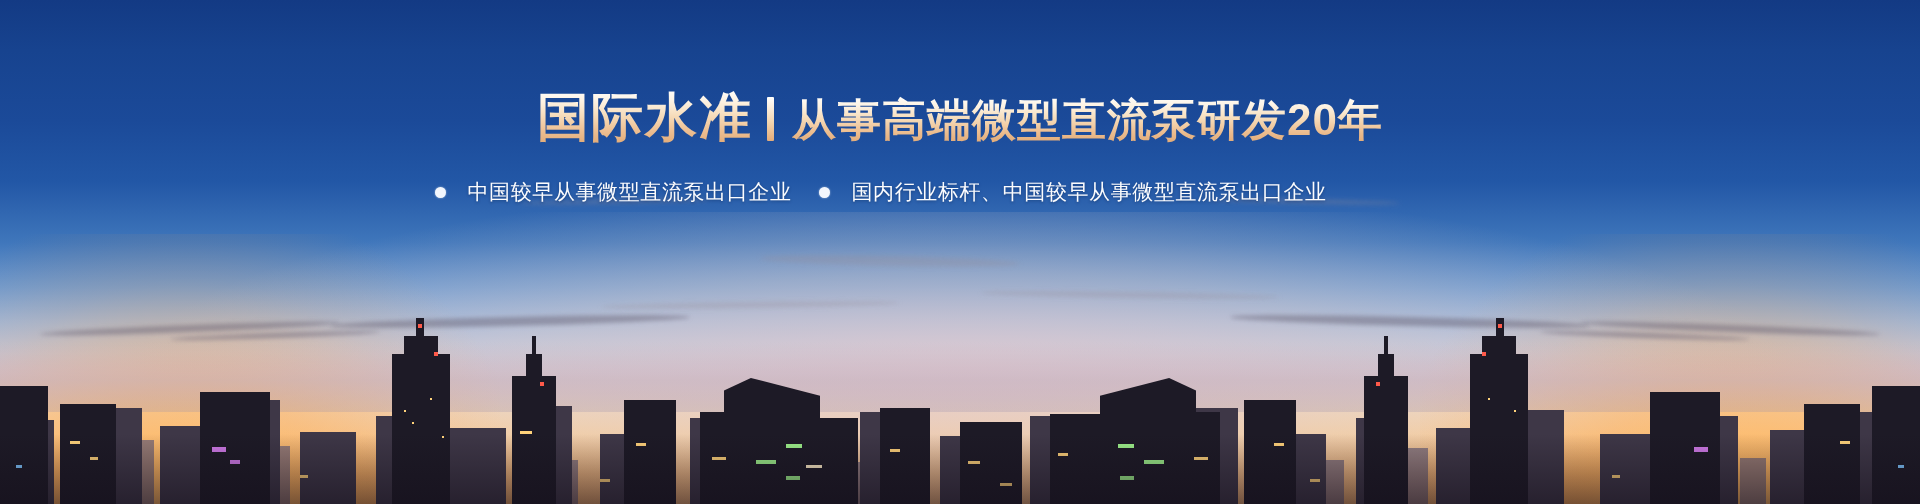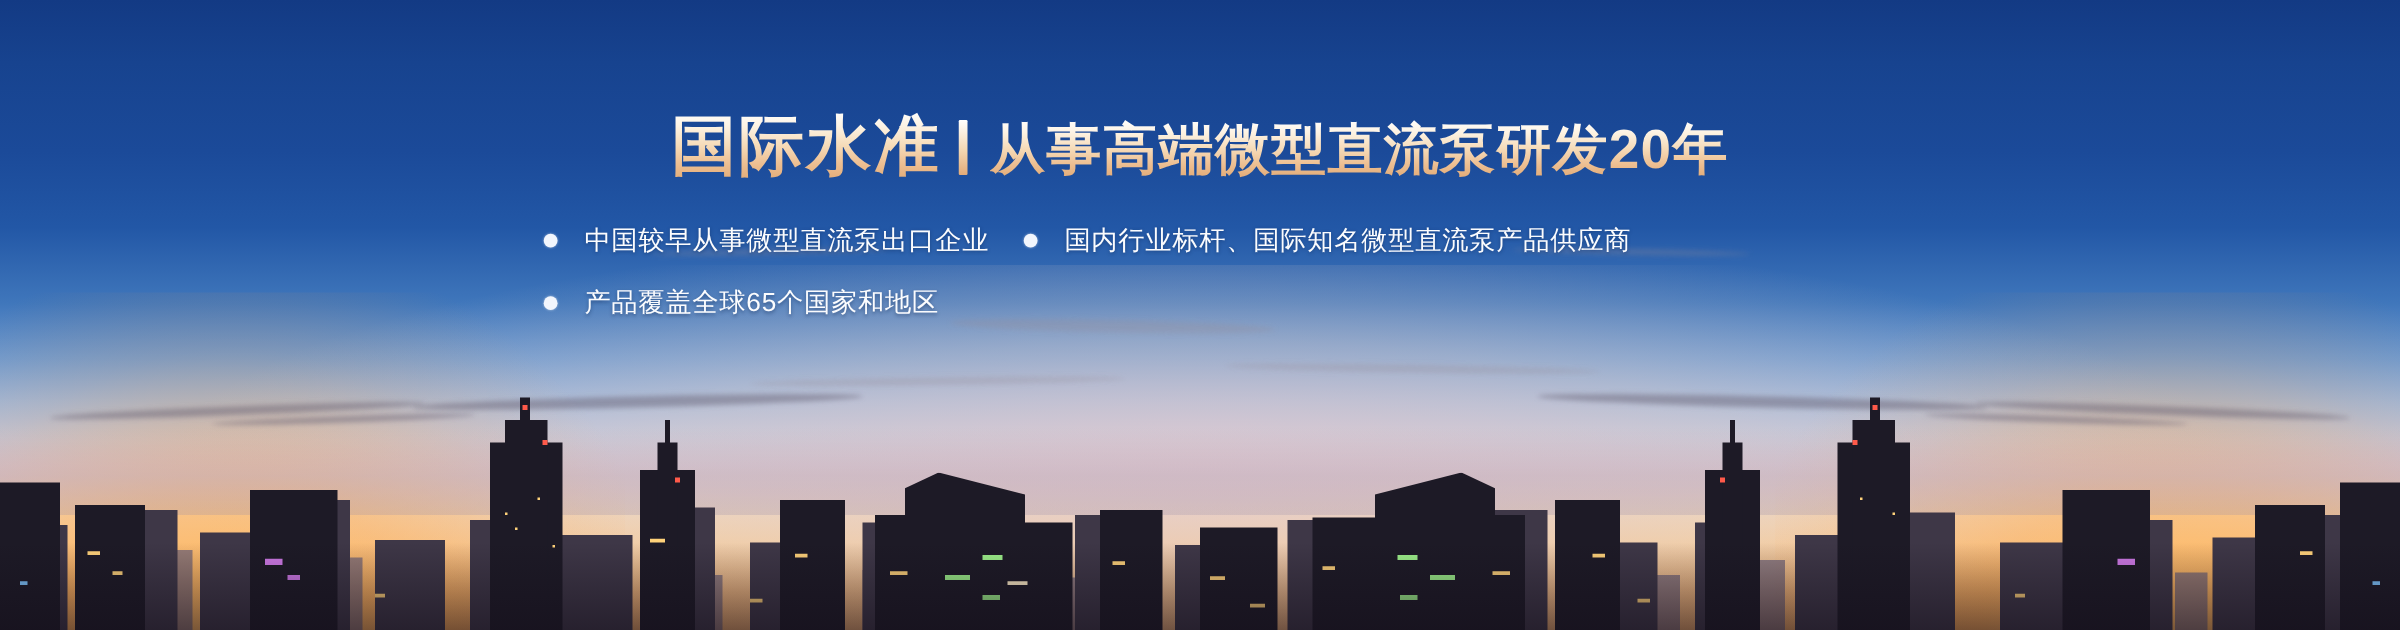--- a/index.html
+++ b/index.html
@@ -297,28 +297,24 @@
       <span class="gold t1">国际水准</span><span class="bar"></span><span class="gold t2">从事高端微型直流泵研发20年</span>
     </div>
 
     <div class="bullets">
 
       <div class="col c1">
         <div class="item">
           <span class="dot"></span>
           <span class="txt">中国较早从事微型直流泵出口企业</span>
         </div>
-        <div class="item">
-          <span class="dot"></span>
-          <span class="txt">产品覆盖全球65个国家和地区</span>
-        </div>
       </div>
 
       <div class="col c2">
         <div class="item">
           <span class="dot"></span>
-          <span class="txt">国内行业标杆、国际知名微型直流泵产品供应商</span>
+          <span class="txt">国内行业标杆、中国较早从事微型直流泵出口企业</span>
         </div>
       </div>
 
     </div>
   </div>
 </div>
 
 </body></html>

